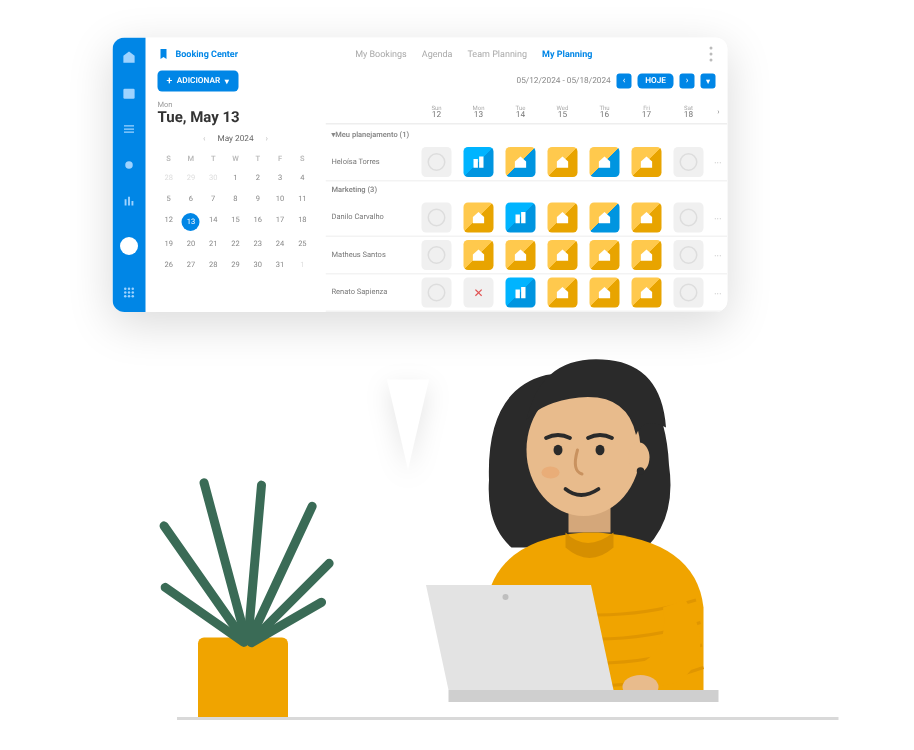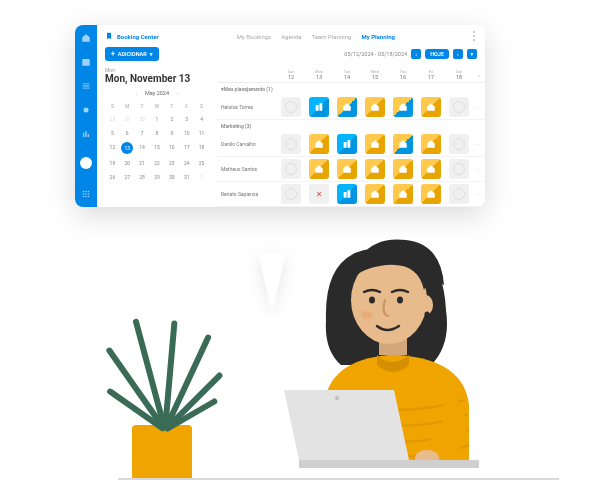--- a/index.html
+++ b/index.html
@@ -182,21 +182,21 @@
         <span class="today-btn">HOJE</span>
         <span class="nav-btn">›</span>
         <span class="week-btn">▾</span>
       </div>
     </div>
 
     <div class="body">
 
       <div class="cal">
         <div class="cal-title">Mon</div>
-        <div class="cal-date">Mon, November 13</div>
+        <div class="cal-date">Tue, May 13</div>
         <div class="cal-nav">
           <span class="chev">‹</span>
           <span>May 2024</span>
           <span class="chev">›</span>
         </div>
         <div class="cal-grid" id="cal-grid">
             <div class="dow">S</div>
             <div class="dow">M</div>
             <div class="dow">T</div>
             <div class="dow">W</div>

